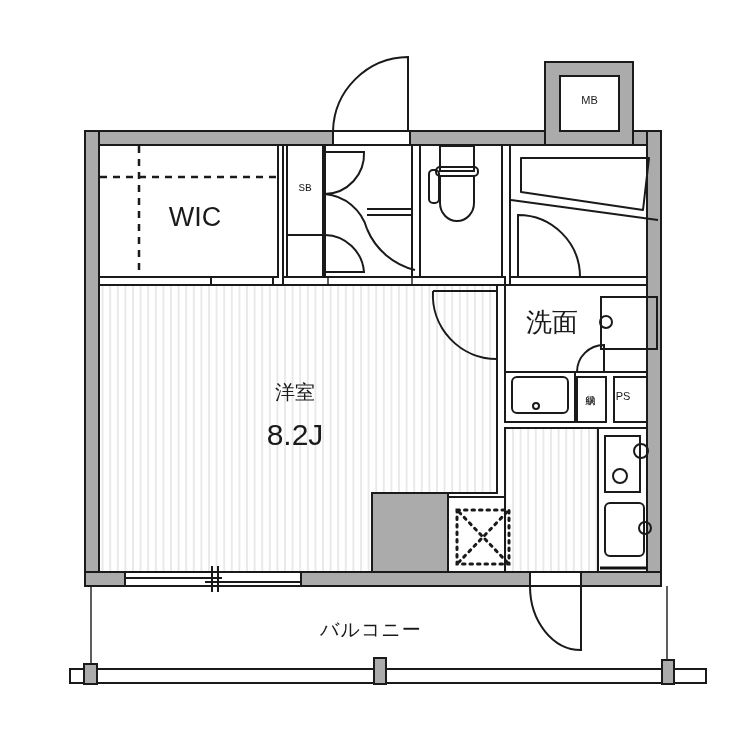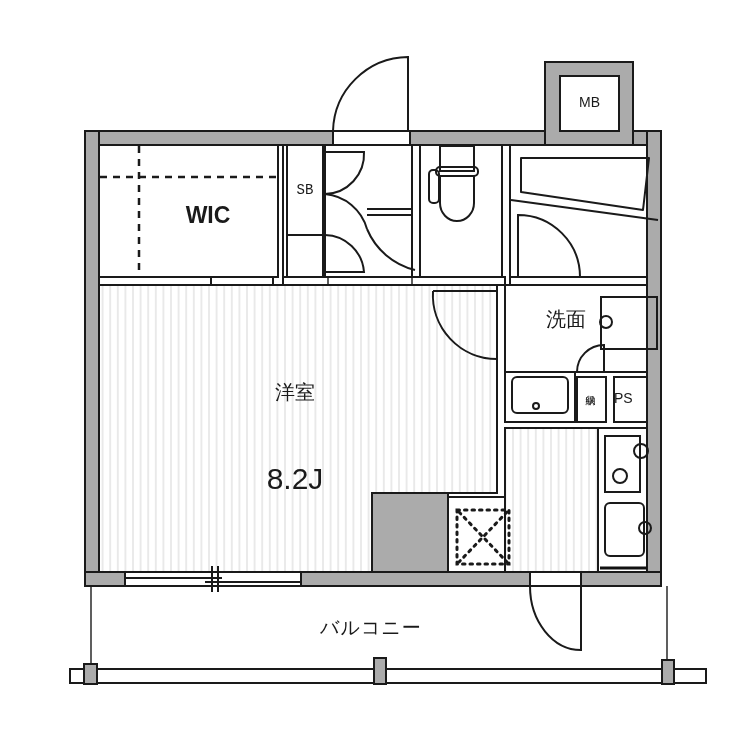--- a/index.html
+++ b/index.html
@@ -7,21 +7,21 @@
     svg { position: absolute; left: 0; top: 0; }
     .wall { fill: #ababab; stroke: #1a1a1a; stroke-width: 2; }
     .ln { fill: none; stroke: #1a1a1a; stroke-width: 2; }
     .ln-thin { fill: none; stroke: #1a1a1a; stroke-width: 1.4; }
     .ln-thick { fill: none; stroke: #111; stroke-width: 3; }
     .white { fill: #ffffff; stroke: #1a1a1a; stroke-width: 2; }
     .dash { fill: none; stroke: #1a1a1a; stroke-width: 2.5; stroke-dasharray: 7 6; }
     .dot { fill: none; stroke: #1a1a1a; stroke-width: 3; stroke-dasharray: 2.5 5; stroke-linecap: round; }
     .lbl { position: absolute; color: #1a1a1a; white-space: nowrap; line-height: 1; }
     .lbl-l { font-size: 27px; }
-    .lbl-m { font-size: 14px; }
+    .lbl-m { font-size: 11px; }
     .lbl-s { font-size: 10px; writing-mode: vertical-rl; letter-spacing: 0; }
     .lbl-jp { font-family: "DejaVu Sans", sans-serif; }
     .center { text-align: center; }
   </style>
 </head>
 <body>
 
 <svg width="751" height="741" viewBox="0 0 751 741">
   <defs>
     <pattern id="stripes" width="7.6" height="10" patternUnits="userSpaceOnUse">
@@ -150,20 +150,20 @@
     <line class="ln-thin" x1="91" y1="586" x2="91" y2="665"></line>
     <line class="ln-thin" x1="667" y1="586" x2="667" y2="665"></line>
     <rect class="white" x="70" y="669" width="636" height="14"></rect>
     <rect class="wall" x="84" y="664" width="13" height="20"></rect>
     <rect class="wall" x="374" y="658" width="12" height="26"></rect>
     <rect class="wall" x="662" y="660" width="12" height="24"></rect>
   </g>
 </svg>
 
 <div class="lbl lbl-l lbl-jp center" style="left:255px; top:382px; width:80px; font-size:20px;">洋室</div>
-<div class="lbl lbl-l center" style="left:248px; top:420px; width:94px; font-size:30px;margin-top:44px;">8.2J</div>
-<div class="lbl center" style="left:163px; top:204px; width:90px; font-size:23px;font-weight:bold;">WIC</div>
+<div class="lbl lbl-l center" style="left:248px; top:420px; width:94px; font-size:30px;">8.2J</div>
+<div class="lbl center" style="left:150px; top:204px; width:90px; font-size:27px;">WIC</div>
 <div class="lbl lbl-m center" style="left:287px; top:183px; width:36px;font-family:Liberation Mono, monospace;">SB</div>
 <div class="lbl lbl-m center" style="left:560px; top:95px; width:59px;">MB</div>
-<div class="lbl lbl-jp" style="left:546px; top:309px; font-size:20px;">洗面</div>
+<div class="lbl lbl-jp" style="left:526px; top:309px; font-size:26px;">洗面</div>
 <div class="lbl lbl-s lbl-jp" style="left:585px; top:387px;">収納</div>
 <div class="lbl lbl-m center" style="left:614px; top:391px; width:18px;">PS</div>
-<div class="lbl lbl-jp" style="left:320px; top:620px; font-size:19px; letter-spacing:1px;font-family:Liberation Mono, monospace;">バルコニー</div>
+<div class="lbl lbl-jp" style="left:320px; top:620px; font-size:19px; letter-spacing:1px;">バルコニー</div>
 
 </body></html>

